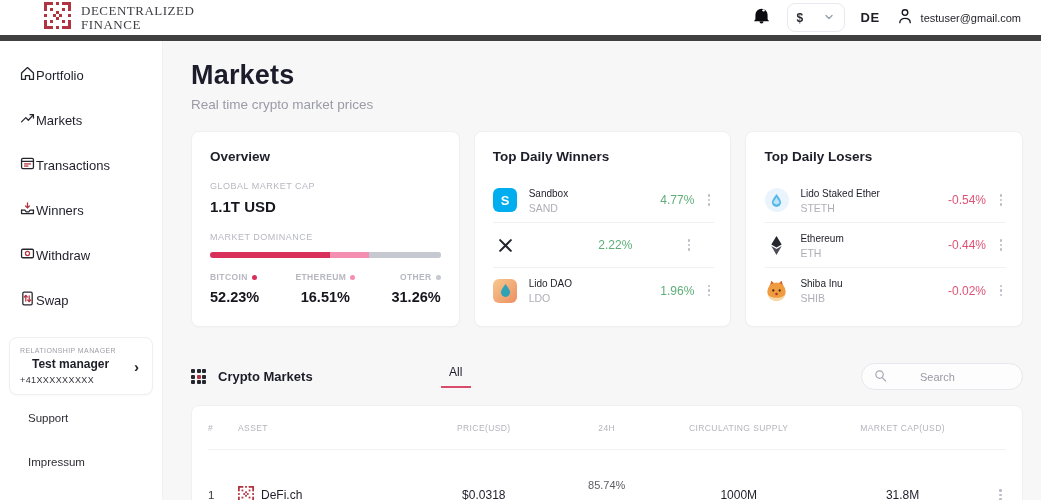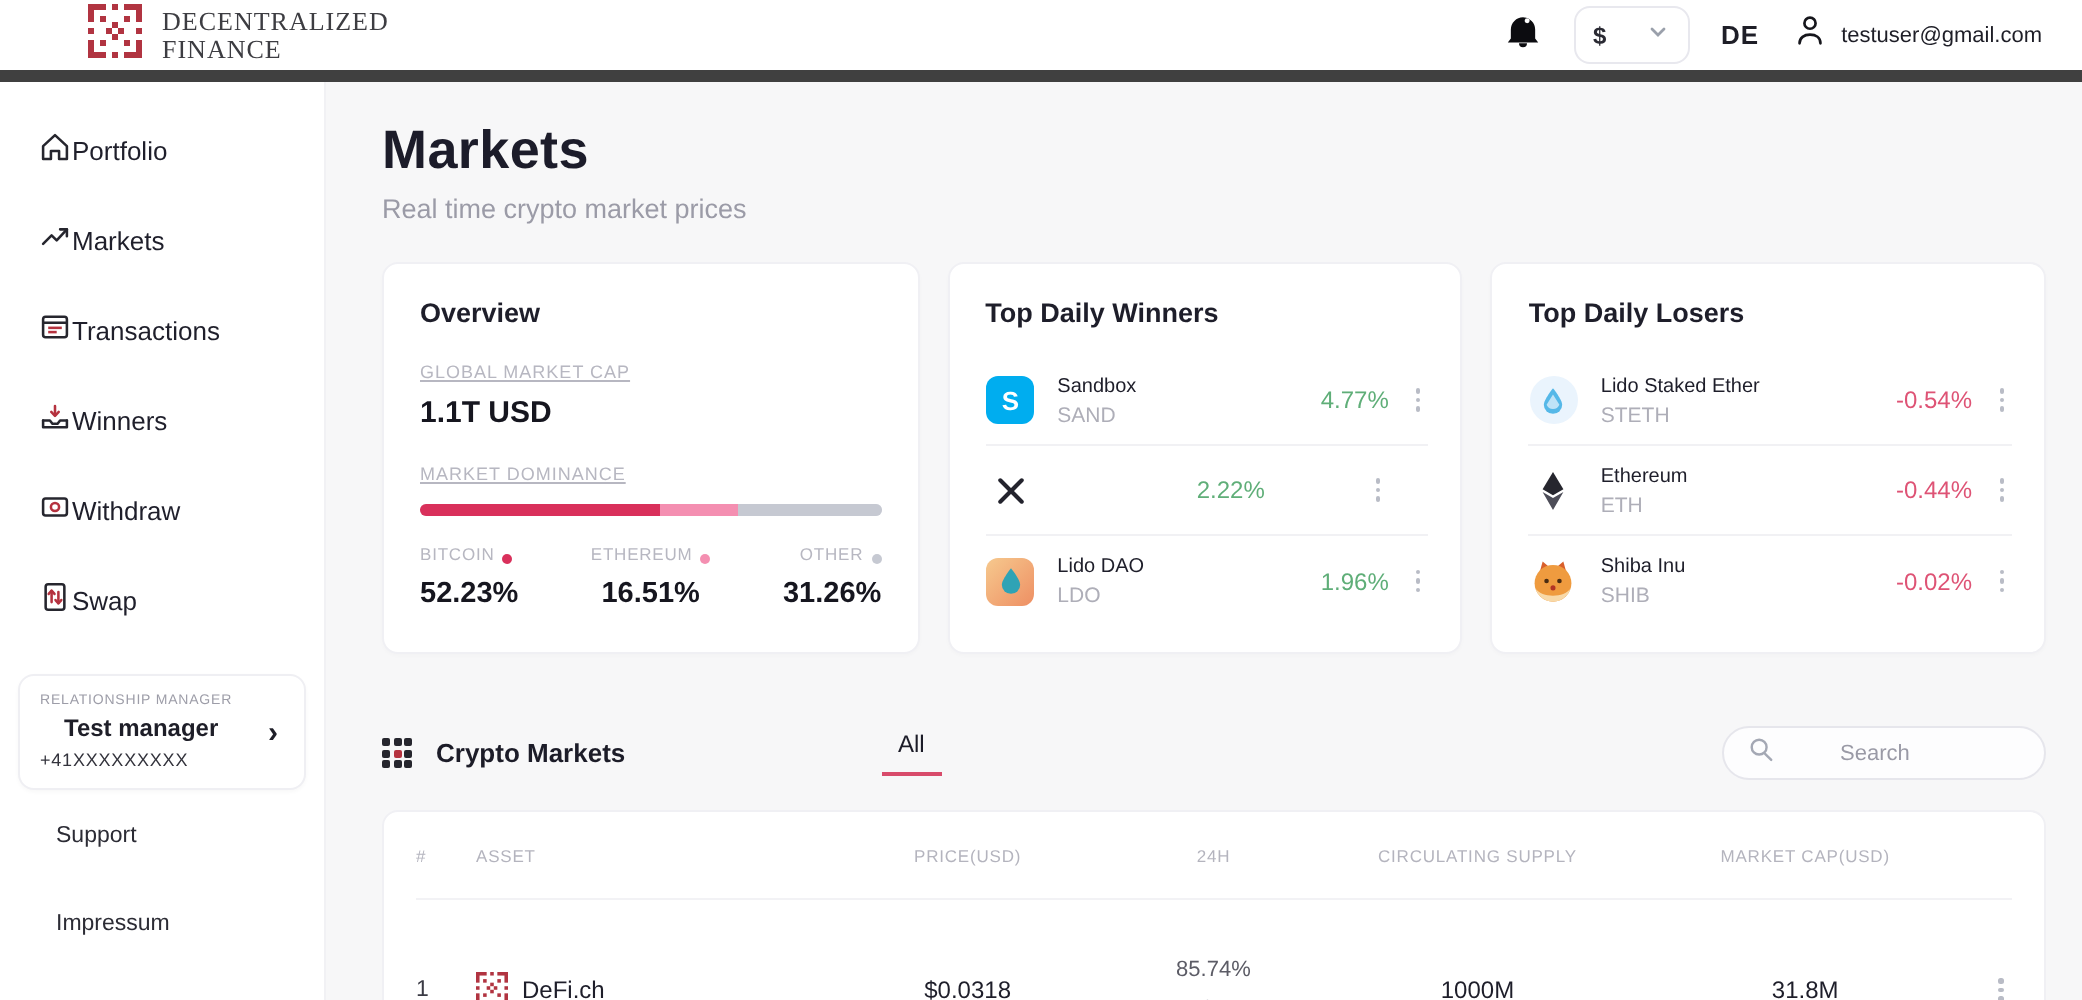--- a/index.html
+++ b/index.html
@@ -46,31 +46,31 @@
   .main { flex:1; padding:19px 18px 0 28px; overflow:hidden; }
   .page-title { font-size:27px; font-weight:bold; color:#1c1c2a; letter-spacing:.2px; }
   .page-subtitle { font-size:13.5px; color:#9b9ba7; margin-top:6px; }
 
   .cards-row { display:flex; gap:14px; margin-top:19px; }
   .card { background:#fff; border:1px solid #f0f0f4; border-radius:8px; padding:17px 18px;
           box-shadow:0 1px 2px rgba(20,20,40,.02); }
   .card-title { font-size:13.5px; font-weight:bold; color:#1e1e2a; }
 
   .card-overview { width:270px; height:196px; }
-  .ov-label { font-size:9px; letter-spacing:.5px; color:#b7b7c1; margin-top:17px;text-decoration:underline; }
+  .ov-label { font-size:9px; letter-spacing:.5px; color:#b7b7c1; margin-top:17px; }
   .ov-cap { font-size:15px; font-weight:bold; color:#16161f; margin-top:7px; }
   .dominance-bar { display:flex; height:6px; border-radius:3px; overflow:hidden; background:#e4e5ea; margin-top:10px; }
   .seg-bitcoin { background:#d9305b; }
   .seg-ethereum { background:#f48fb1; }
   .seg-other { background:#c6c9d2; }
   .ov-bottom { display:flex; justify-content:space-between; margin-top:14px; }
   .ov-col { display:flex; flex-direction:column; gap:7px; }
   .ov-col:nth-child(2) { align-items:center; }
   .ov-col:nth-child(3) { align-items:flex-end; }
-  .ov-coin-label { font-size:8.5px; letter-spacing:.4px; color:#b7b7c1; display:flex; align-items:flex-end; gap:4px; }
+  .ov-coin-label { font-size:8.5px; letter-spacing:.4px; color:#b7b7c1; display:flex; align-items:center; gap:4px;font-weight:bold; }
   .dot { width:5px; height:5px; border-radius:50%; display:inline-block; }
   .ov-coin-value { font-size:14.5px; font-weight:bold; color:#16161f; }
 
   .card-list { height:196px; padding:17px 16px 10px 18px; }
   .card-winners { width:259px; }
   .card-losers  { width:279px; }
   .coin-rows { margin-top:14px; }
   .coin-row { display:grid; grid-template-columns:36px 1fr 62px 20px; align-items:center;
               height:45px; cursor:pointer; }
   .coin-row.sep { border-bottom:1px solid #f1f1f4; }

